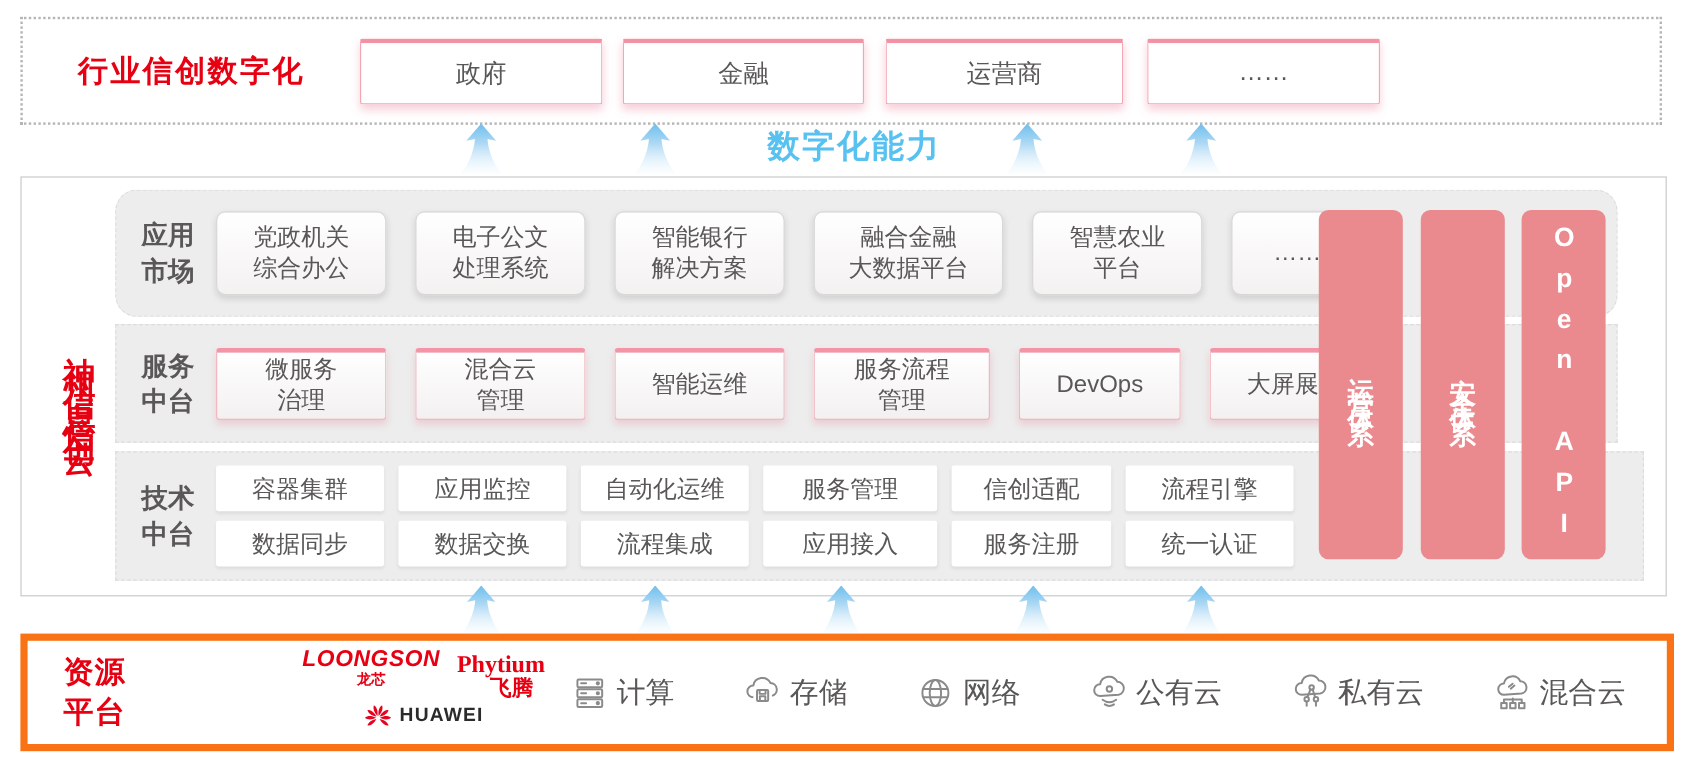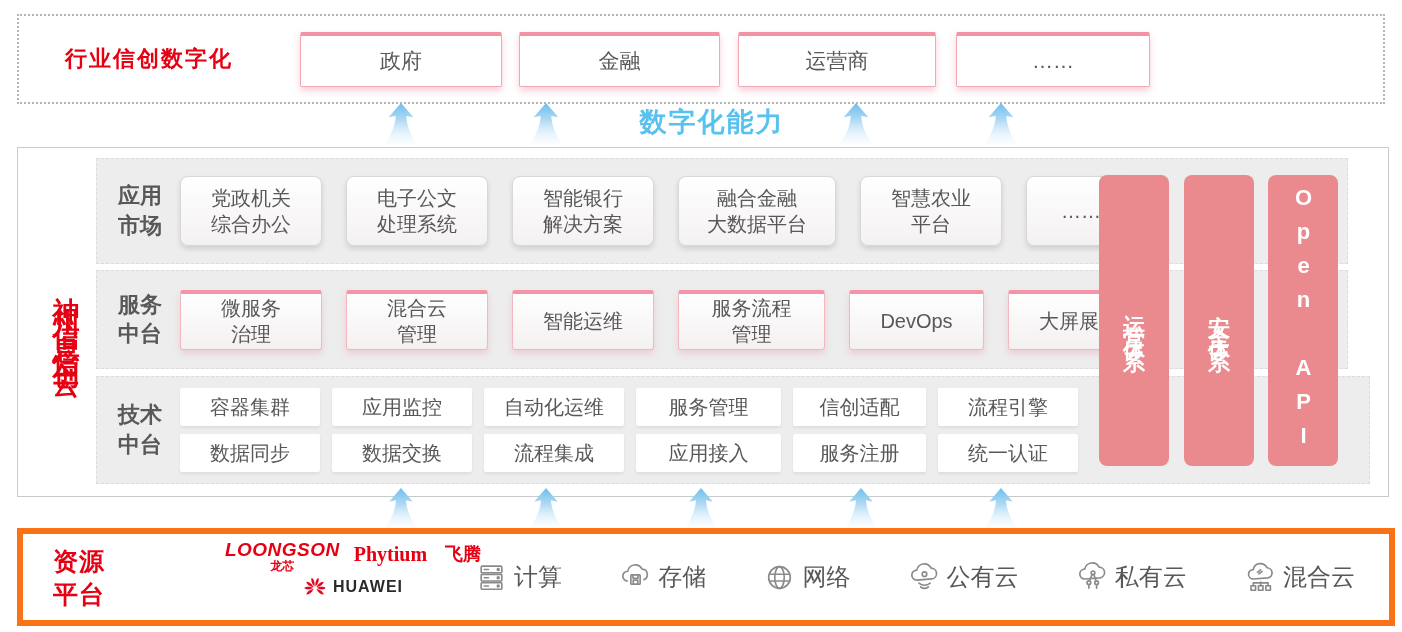--- a/index.html
+++ b/index.html
@@ -3,21 +3,21 @@
 <meta charset="utf-8">
 <style>
   html,body{margin:0;padding:0;background:#fff;}
   .page{position:relative;width:1402px;height:632px;background:#fff;overflow:hidden;
         font-family:"Liberation Sans","DejaVu Sans",sans-serif;color:#595757;}
   .pre{white-space:pre-line;}
 
   
   .top-banner{position:absolute;left:17px;top:14px;width:1364px;height:86px;border:2px dotted #b5b5b5;background:#fff;}
   .banner-title{position:absolute;left:46px;top:50%;transform:translateY(-50%);
-                color:#e60012;font-size:22px;font-weight:bold;letter-spacing:2px;}
+                color:#e60012;font-size:25px;font-weight:bold;letter-spacing:2px;}
   .industry-boxes{position:absolute;inset:0;}
   .industry-box{position:absolute;top:16px;height:50px;background:#fff;
                 border:1px solid #f0a8b5;border-top:4px solid #f492a5;border-radius:2px;
                 box-shadow:0 4px 7px rgba(235,120,150,.35);
                 display:flex;align-items:center;justify-content:center;
                 font-size:21px;color:#595757;}
   .industry-box:nth-child(1){left:281px;width:200px;}
   .industry-box:nth-child(2){left:500px;width:199px;}
   .industry-box:nth-child(3){left:719px;width:196px;}
   .industry-box:nth-child(4){left:937px;width:192px;}
@@ -29,21 +29,21 @@
              color:#57c1ef;font-size:27px;font-weight:bold;letter-spacing:2px;}
 
   
   .main-panel{position:absolute;left:17px;top:147px;width:1370px;height:348px;
               background:#fff;border:1px solid #c9caca;}
   .vertical-title{position:absolute;left:28px;top:16px;height:312px;width:40px;
                   writing-mode:vertical-lr;text-orientation:upright;
                   display:flex;align-items:center;justify-content:center;
                   color:#e60012;font-size:27px;font-weight:bold;letter-spacing:13px;}
   .band{position:absolute;left:78px;width:1250px;background:#ededed;border:1px dashed #dcdcdc;}
-  .band1{top:10px;height:104px;}
+  .band1{top:10px;height:104px;border-radius:18px;}
   .band2{top:122px;height:97px;}
   .band3{top:228px;height:106px;padding-left:22px;}
   .band-label{position:absolute;left:10px;top:50%;transform:translateY(-50%);width:66px;
               text-align:center;font-size:22px;font-weight:bold;color:#595757;line-height:1.35;}
   .band-items{position:absolute;left:83px;top:0;height:100%;display:flex;align-items:center;gap:24px;}
   .app-box{width:140px;height:68px;background:linear-gradient(#ffffff,#f4f1f1);
            border:1px solid #d8d8d8;border-radius:8px;box-shadow:0 3px 5px rgba(80,80,80,.18);
            display:flex;align-items:center;justify-content:center;text-align:center;
            font-size:20px;line-height:1.3;color:#595757;}
   .app-items .app-box:nth-child(4){width:156px;}
@@ -74,21 +74,21 @@
   .bottom-panel{position:absolute;left:17px;top:528px;width:1366px;height:86px;
                 background:#fff;border:6px solid #f97316;}
   .resource-label{position:absolute;left:30px;top:50%;transform:translateY(-50%);
                   color:#e60012;font-size:25px;font-weight:bold;line-height:1.3;letter-spacing:1px;}
   .vendors{position:absolute;left:180px;top:6px;width:300px;display:flex;flex-direction:column;
            align-items:center;gap:2px;}
   .vendor-row1{display:flex;align-items:flex-start;gap:14px;}
   .loongson{display:flex;flex-direction:column;align-items:center;line-height:1;}
   .loongson .en{color:#e60012;font-weight:bold;font-style:italic;font-size:19px;letter-spacing:.5px;}
   .loongson .cn{color:#e60012;font-weight:bold;font-size:12px;margin-top:1px;}
-  .phytium{display:flex;align-items:center;margin-top:4px;line-height:1;}
+  .phytium{display:flex;align-items:center;margin-top:4px;line-height:1;flex-direction:column;}
   .phytium .en{color:#e60012;font-weight:bold;font-size:20px;font-family:"Liberation Serif","DejaVu Serif",serif;}
   .phytium .cn{color:#e60012;font-weight:bold;font-size:18px;margin-left:18px;}
   .vendor-row2{display:flex;align-items:center;gap:6px;margin-top:2px;}
   .vendor-row2 .hw{color:#2b2b2b;font-weight:bold;font-size:16px;letter-spacing:1px;}
   .resource-items{position:absolute;left:452px;right:34px;top:0;height:100%;
                   display:flex;align-items:center;justify-content:space-between;}
   .resource-item{display:flex;align-items:center;gap:6px;font-size:24px;color:#595757;}
   .ric{width:33px;height:33px;flex:none;}
   .hidden-defs{position:absolute;width:0;height:0;overflow:hidden;}
 </style>

